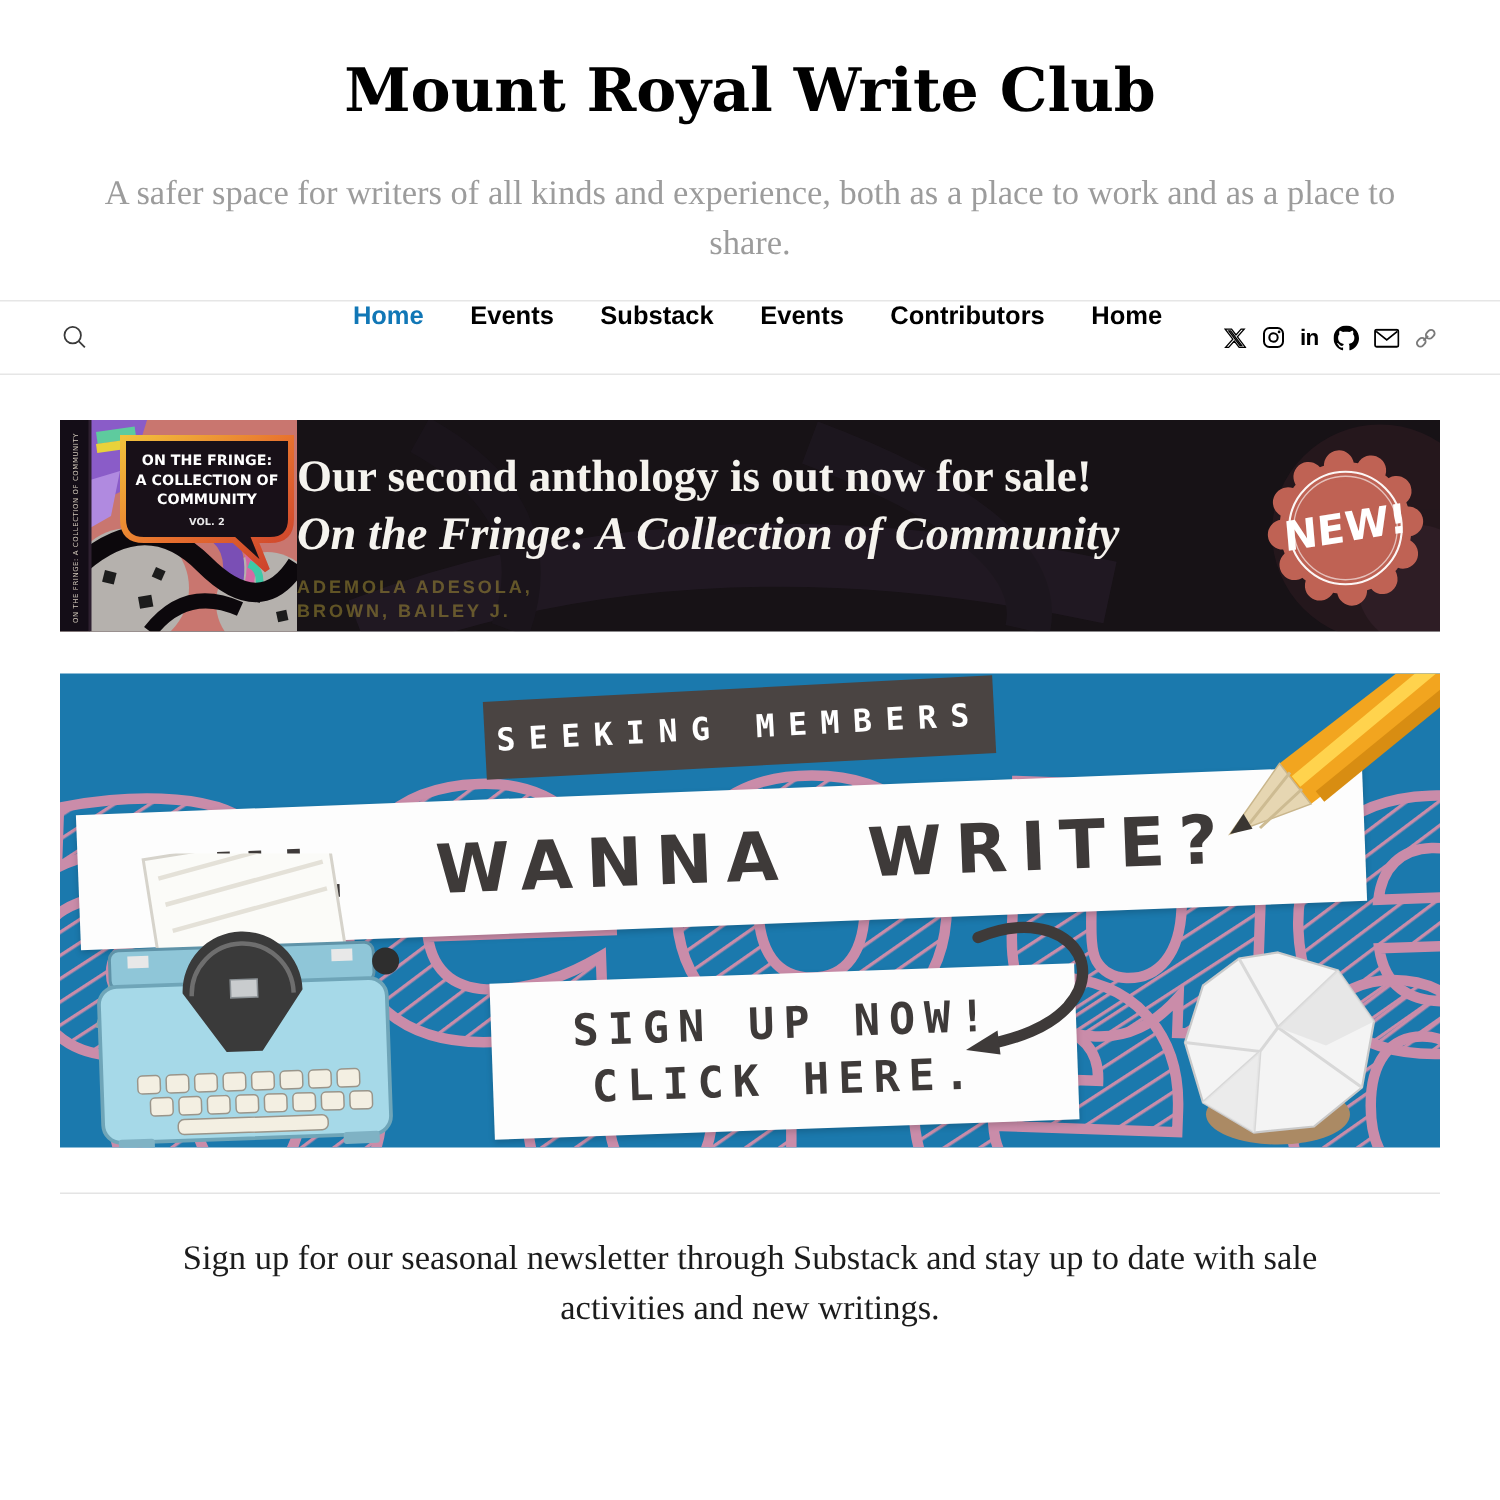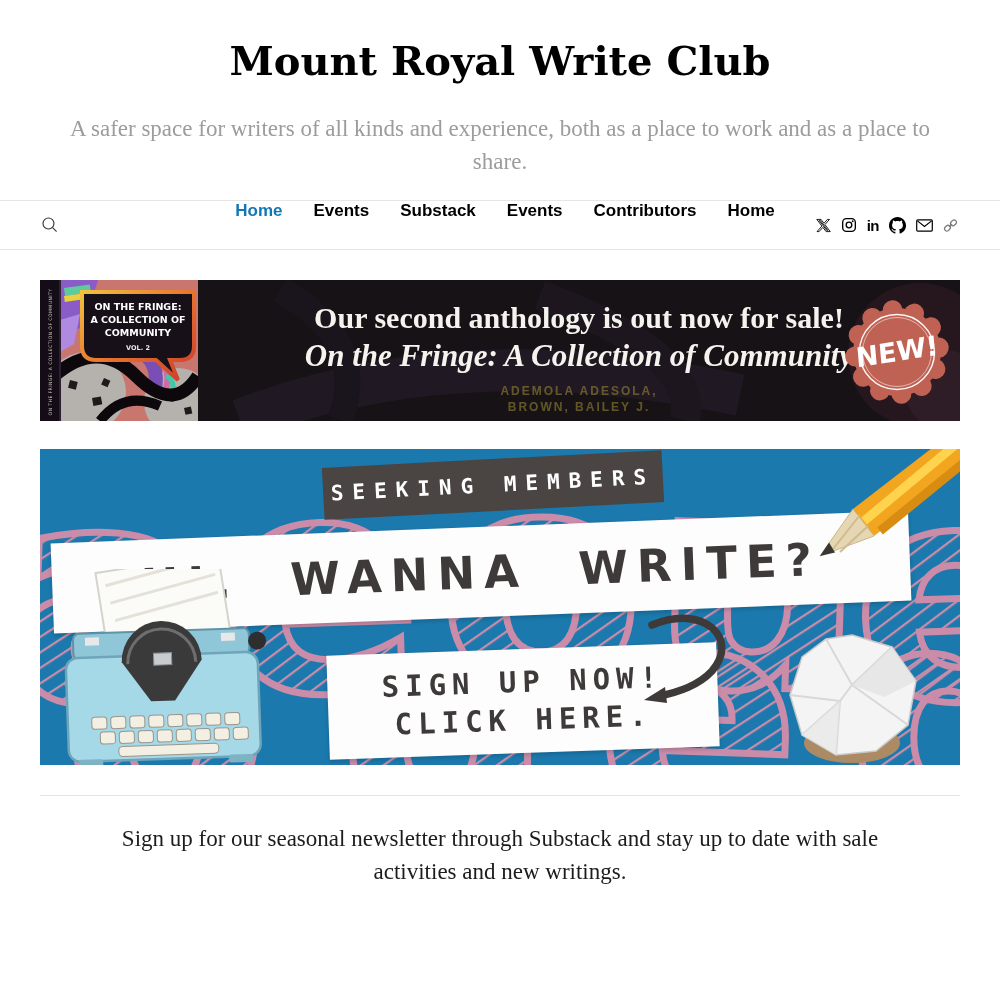--- a/index.html
+++ b/index.html
@@ -32,21 +32,21 @@
   .nav-social a{display:flex;align-items:center;cursor:pointer;text-decoration:none;color:#000;}
   .li-text{font-weight:800;font-size:15px;letter-spacing:-.5px;color:#000;}
 
   
   .banner1{
     display:block;position:relative;margin:30px auto 0 auto;width:920px;height:141px;
     background:#171216;overflow:hidden;text-decoration:none;
   }
   .b1-art{position:absolute;left:0;top:0;}
   .cover{position:absolute;left:0;top:0;width:158px;height:141px;}
-  .b1-text{position:absolute;left:158px;top:0;right:0;height:100%;text-align:center;}
+  .b1-text{position:absolute;left:158px;top:0;right:0;height:100%;text-align:left;}
   .b1-line1{margin-top:21px;font-family:"Liberation Serif",serif;font-weight:bold;font-size:30px;color:#f5f3ee;}
   .b1-line2{margin-top:3px;font-family:"Liberation Serif",serif;font-weight:bold;font-style:italic;font-size:31px;color:#f5f3ee;}
   .b1-credits{position:absolute;left:0;right:0;bottom:6px;opacity:.32;color:#fde047;
     font-size:12px;font-weight:bold;letter-spacing:2px;line-height:16px;}
   .badge{position:absolute;right:8px;top:17px;width:110px;height:110px;}
 
   
   .banner2{
     display:block;position:relative;margin:28px auto 0 auto;width:920px;height:316px;
     background:#1b79ad;overflow:hidden;text-decoration:none;

